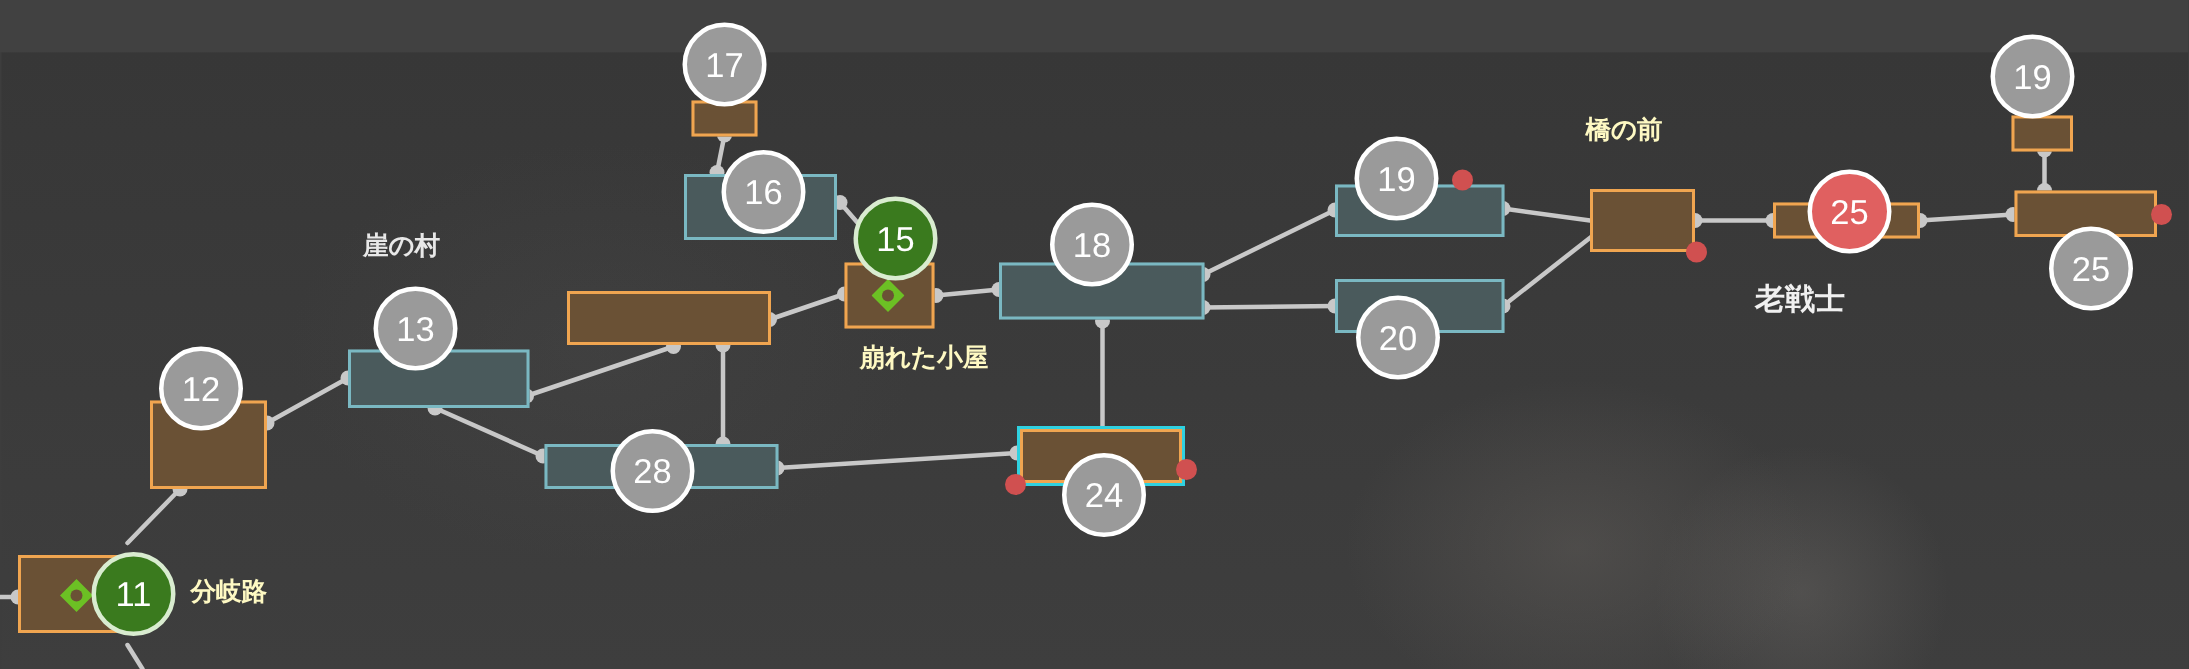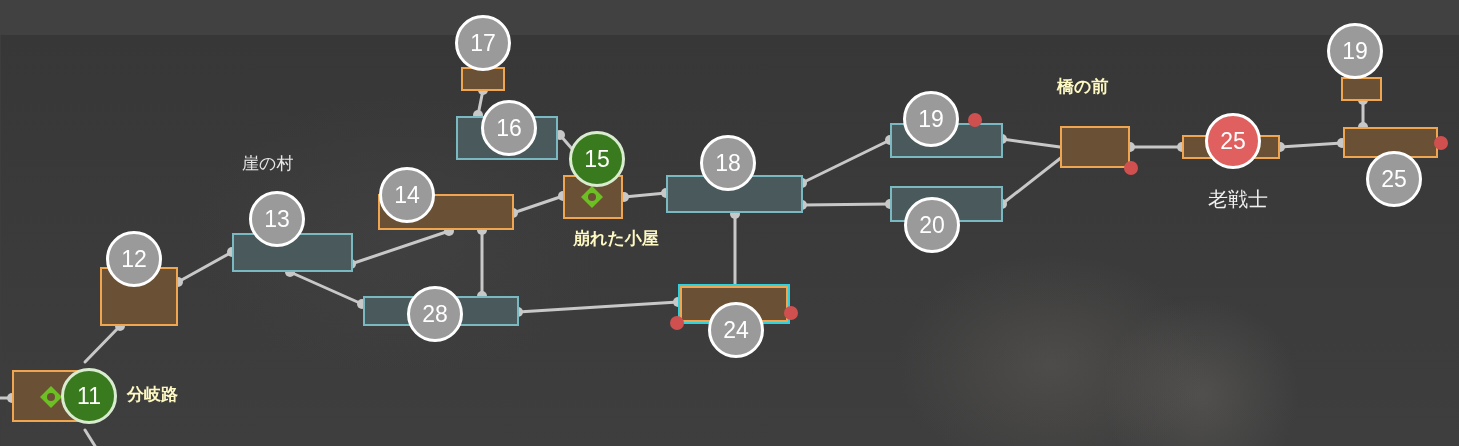--- a/index.html
+++ b/index.html
@@ -15,21 +15,21 @@
   svg.links{position:absolute;left:0;top:0;}
   .room{position:absolute;box-sizing:border-box;border:2px solid;}
   .room.brown{background:#6a5135;border-color:#f0a550;}
   .room.teal{background:#4a5a5c;border-color:#7ab8c2;}
   .room.sel{outline:2px solid #2fd1e0;outline-offset:0px;}
   .node{position:absolute;width:56px;height:56px;border-radius:50%;box-sizing:border-box;border:3px solid #fff;
     background:#9a9a9a;color:#fff;font-weight:normal;font-size:23px;display:flex;align-items:center;justify-content:center;
     font-family:"Liberation Sans","DejaVu Sans",sans-serif;}
   .node.green{background:#3a7a1e;border-color:#d9ecd0;}
   .node.red{background:#e06060;border-color:#fff;}
-  .label{position:absolute;color:#e8e8e8;font-size:17px;white-space:nowrap;}
+  .label{position:absolute;color:#e8e8e8;font-size:17px;white-space:nowrap;font-weight:bold;}
   .label.bold{font-weight:bold;color:#fef9c3;}
   .label.big{font-size:20px;line-height:26px;color:#f0f0f0;}
   .reddot{position:absolute;width:14px;height:14px;border-radius:50%;background:#d05050;}
   .save{position:absolute;width:22px;height:22px;}
 </style>
 </head>
 <body>
 
 <div id="stage">
   <div class="topband"></div>
@@ -122,33 +122,32 @@
     <circle cx="11" cy="11" r="4" fill="#6a5135"></circle>
   </svg>
   <svg class="save" style="left:581px;top:186px;" viewBox="0 0 22 22">
     <polygon points="11,0 22,11 11,22 0,11" fill="#6cc024"></polygon>
     <circle cx="11" cy="11" r="4" fill="#6a5135"></circle>
   </svg>
 
   <div class="node green" style="left:61px;top:368px;text-align:right;">11</div>
   <div class="node" style="left:106px;top:231px;">12</div>
   <div class="node" style="left:249px;top:191px;">13</div>
-  <div class="node" style="left:379px;top:167px;">14</div>
   <div class="node green" style="left:569px;top:131px;">15</div>
   <div class="node" style="left:481px;top:100px;">16</div>
   <div class="node" style="left:455px;top:15px;">17</div>
   <div class="node" style="left:700px;top:135px;">18</div>
   <div class="node" style="left:903px;top:91px;">19</div>
   <div class="node" style="left:904px;top:197px;">20</div>
   <div class="node red" style="left:1205px;top:113px;">25</div>
   <div class="node" style="left:407px;top:286px;">28</div>
   <div class="node" style="left:708px;top:302px;">24</div>
   <div class="node" style="left:1366px;top:151px;">25</div>
   <div class="node" style="left:1327px;top:23px;">19</div>
 
   <div class="label bold" style="left:127px;top:383px;">分岐路</div>
   <div class="label" style="left:242px;top:152px;">崖の村</div>
   <div class="label bold" style="left:536px;top:227px;margin-left:37px;">崩れた小屋</div>
   <div class="label bold" style="left:1057px;top:75px;">橋の前</div>
-  <div class="label big" style="left:1208px;top:186px;">
+  <div class="label big" style="left:1170px;top:186px;">
     <div>老戦士</div>
   </div>
 </div>
 
 </body></html>

